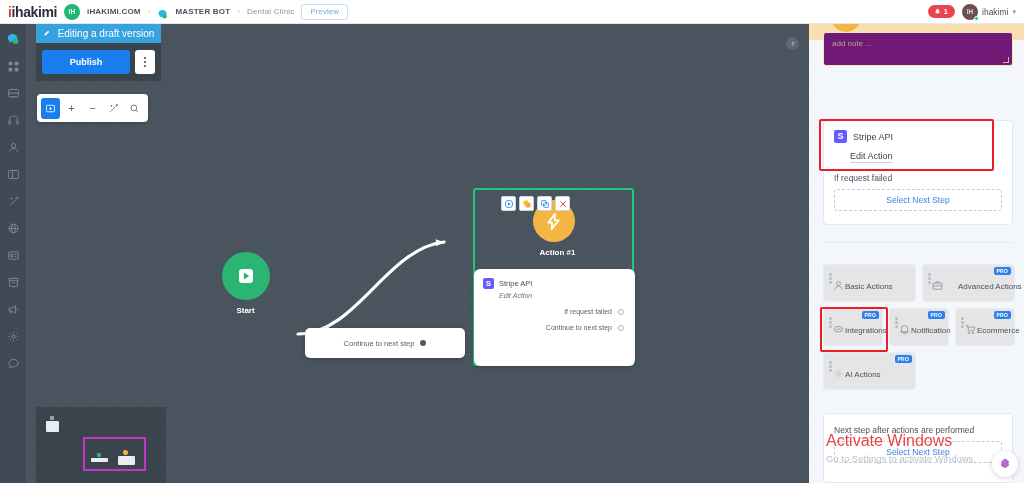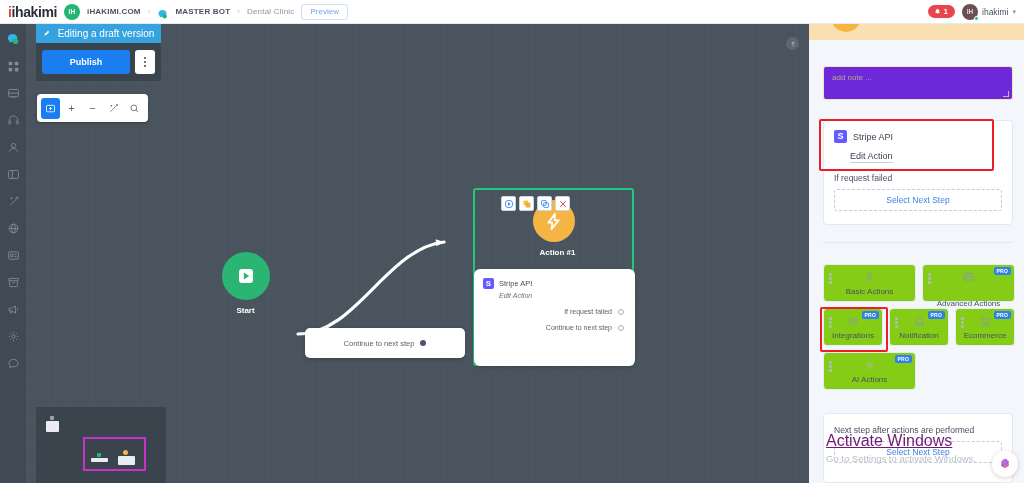--- a/index.html
+++ b/index.html
@@ -204,22 +204,22 @@
     background: #f3f6fb; overflow: hidden; z-index: 20;
   }
   .rp-orange-strip {
     position: absolute; left: 0; top: 0; width: 215px; height: 16px; background: #fae0b0;
   }
   .rp-orange-circle {
     position: absolute; left: 22px; top: -22px; width: 30px; height: 30px;
     border-radius: 50%; background: #f5b544;
   }
   .note-box {
-    position: absolute; left: 14px; top: 42px; width: 190px; height: 34px;
-    background: #6d28d9; border: 1px solid #f5e3bd; border-radius: 3px;
+    position: absolute; left: 14px; top: 8px; width: 190px; height: 34px;
+    background: #701a75; border: 1px solid #f5e3bd; border-radius: 3px;
     padding: 6px 8px; font-size: 8px; color: #b8a98b;
   }
   .resize-grip {
     position: absolute; right: 3px; bottom: 2px; width: 6px; height: 6px;
     border-right: 1px solid #cbbb96; border-bottom: 1px solid #cbbb96;
     transform: skewX(-0deg);
   }
 
   .action-panel-card {
     position: absolute; left: 14px; top: 96px; width: 190px; height: 105px;
@@ -246,23 +246,23 @@
     display: flex; align-items: center; justify-content: center;
     font-size: 8.5px; color: #3b82e8; background: #fff;
   }
   .rp-divider { position: absolute; left: 14px; top: 218px; width: 190px; height: 1px; background: #e3e8f0; }
 
   .cat-grid {
     position: absolute; left: 14px; top: 240px; width: 192px;
     display: flex; flex-wrap: wrap; gap: 6px;
   }
   .cat-card {
-    position: relative; background: #84cc16; border: 1px solid #e7ecf4; border-radius: 4px;
+    position: relative; background: #e5e5e5; border: 1px solid #e7ecf4; border-radius: 4px;
     height: 38px; padding: 5px 8px 0 8px;
-    display: flex; flex-direction: column; align-items: center; justify-content: flex-start;
+    display: flex; align-items: center; justify-content: flex-start;
   }
   .cat-card .drag-handle {
     position: absolute; left: 5px; top: 8px; display: flex; flex-direction: column;
     align-items: center; gap: 1px;
   }
   .cat-card .drag-handle i { width: 3px; height: 3px; background: #b4bcc8; border-radius: 50%; display: block; }
   .cat-icon { height: 15px; display: flex; align-items: center; justify-content: center; }
   .cat-label { font-size: 8px; color: #4a5160; margin-top: 2px; white-space: nowrap; }
   .pro-badge {
     position: absolute; right: 3px; top: 2px; background: #2f80ed; color: #fff;
@@ -281,21 +281,21 @@
 
   .next-step-card {
     position: absolute; left: 14px; top: 389px; width: 190px; height: 70px;
     background: #fff; border: 1px solid #e3e8f0; border-radius: 4px; padding: 11px 10px;
   }
   .next-step-label { font-size: 8.5px; color: #4a5160; }
 
   .watermark {
     position: absolute; left: 14px; top: 432px; z-index: 32; pointer-events: none;
   }
-  .wm-title { font-size: 16px; color: #701a75; line-height: 1.1; text-decoration: underline; }
+  .wm-title { font-size: 16px; color: #ef4444; line-height: 1.1; }
   .wm-sub { font-size: 9.5px; color: #b9bfc9; margin-top: 3px; }
 
   .ai-fab {
     position: absolute; right: 6px; bottom: 6px; width: 26px; height: 26px;
     border-radius: 50%; background: #fff; box-shadow: 0 1px 5px rgba(0,0,0,0.18);
     display: flex; align-items: center; justify-content: center; z-index: 34;
   }
 </style>
 </head>
 <body>

